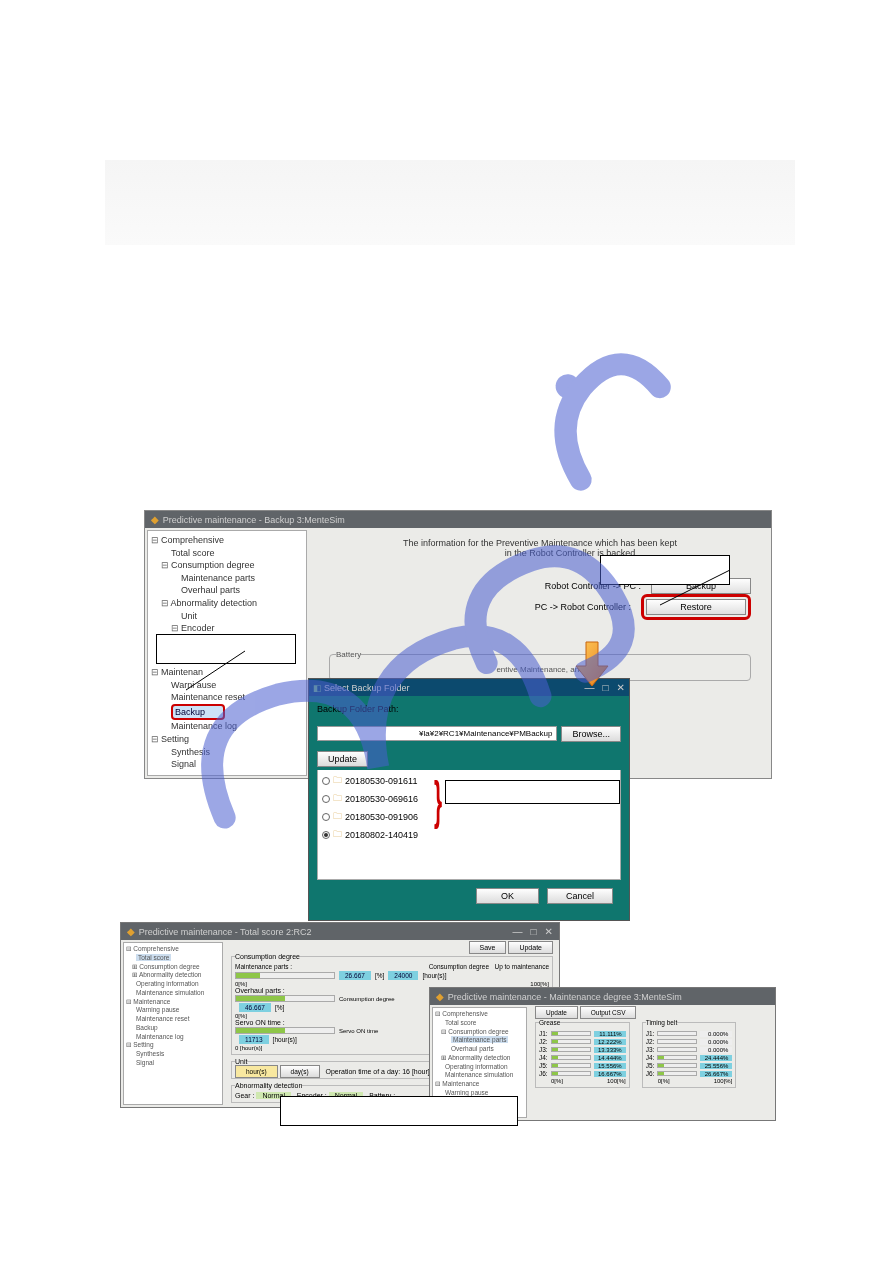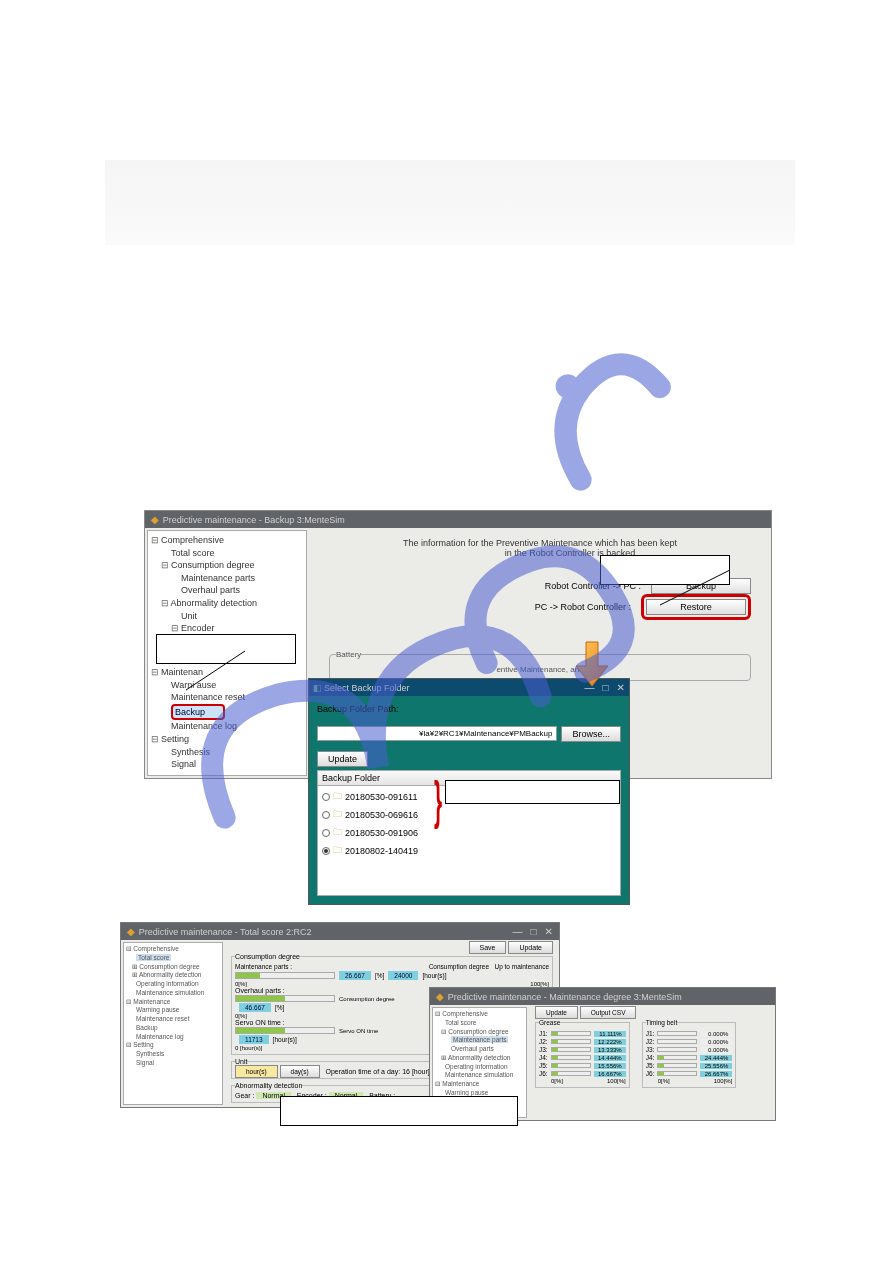--- a/index.html
+++ b/index.html
@@ -356,21 +356,20 @@
       <span>✕</span>
     </span>
   </div>
   <div class="dialog-body">
     <div>Backup Folder Path:</div>
     <div class="path-row">
       <div class="path-input">¥la¥2¥RC1¥Maintenance¥PMBackup</div>
       <div class="sm-btn">Browse...</div>
     </div>
     <div style="margin:6px 0"><span class="sm-btn">Update</span></div>
-    <div class="list-hdr">Backup Folder</div>
     <div class="list-area">
       <div class="folder-row">
           <span class="radio"></span>
           <span class="folder-icon">🗀</span>
           <span>20180530-091611</span>
         </div>
       <div class="folder-row">
           <span class="radio"></span>
           <span class="folder-icon">🗀</span>
           <span>20180530-069616</span>
@@ -378,20 +377,24 @@
       <div class="folder-row">
           <span class="radio"></span>
           <span class="folder-icon">🗀</span>
           <span>20180530-091906</span>
         </div>
       <div class="folder-row">
           <span class="radio on"></span>
           <span class="folder-icon">🗀</span>
           <span>20180802-140419</span>
         </div>
+    </div>
+    <div class="dlg-footer">
+      <div class="sm-btn" style="padding:2px 24px">OK</div>
+      <div class="sm-btn" style="padding:2px 18px">Cancel</div>
     </div>
   </div>
 </div>
 
 <div class="brace">}</div>
 <div class="blank-box blank-c"></div>
 
 <div class="win2">
   <div class="titlebar">
     <span class="titlebar-icon">◆</span>

